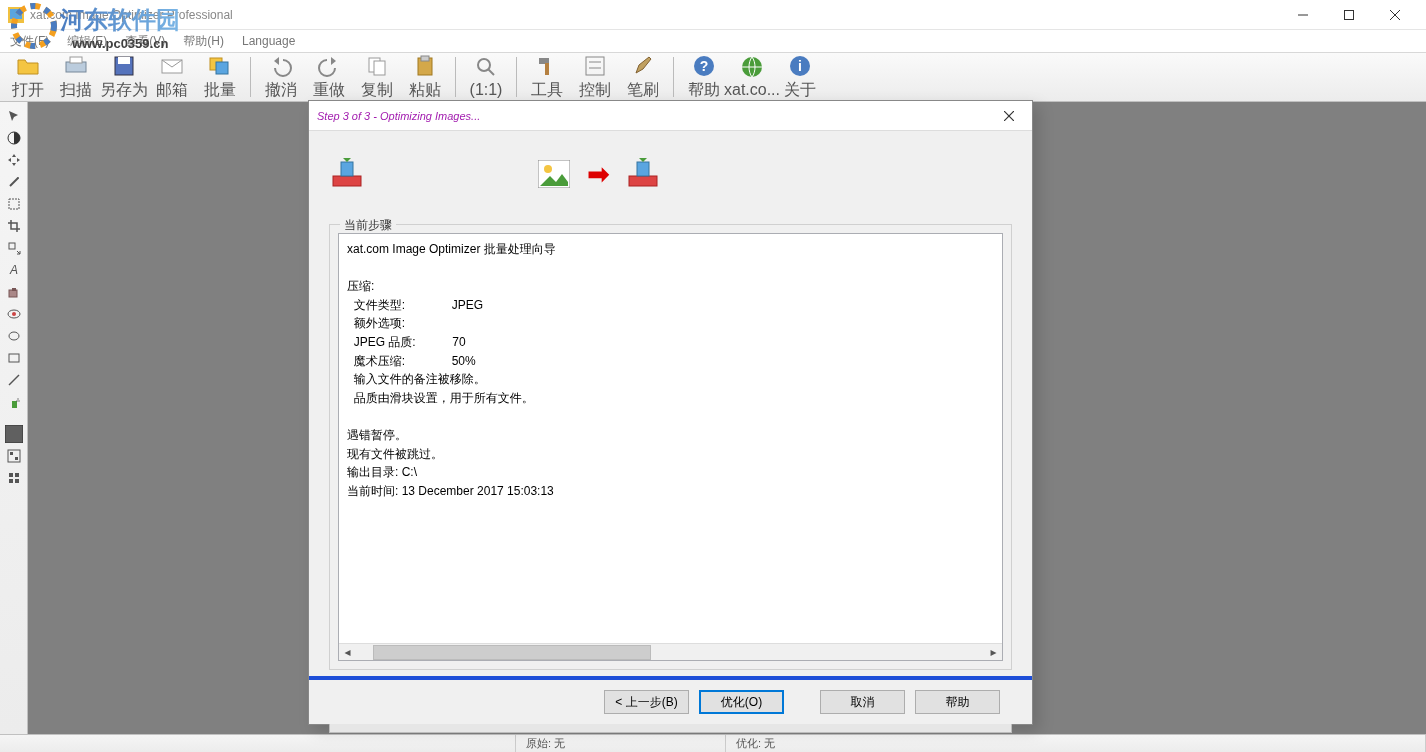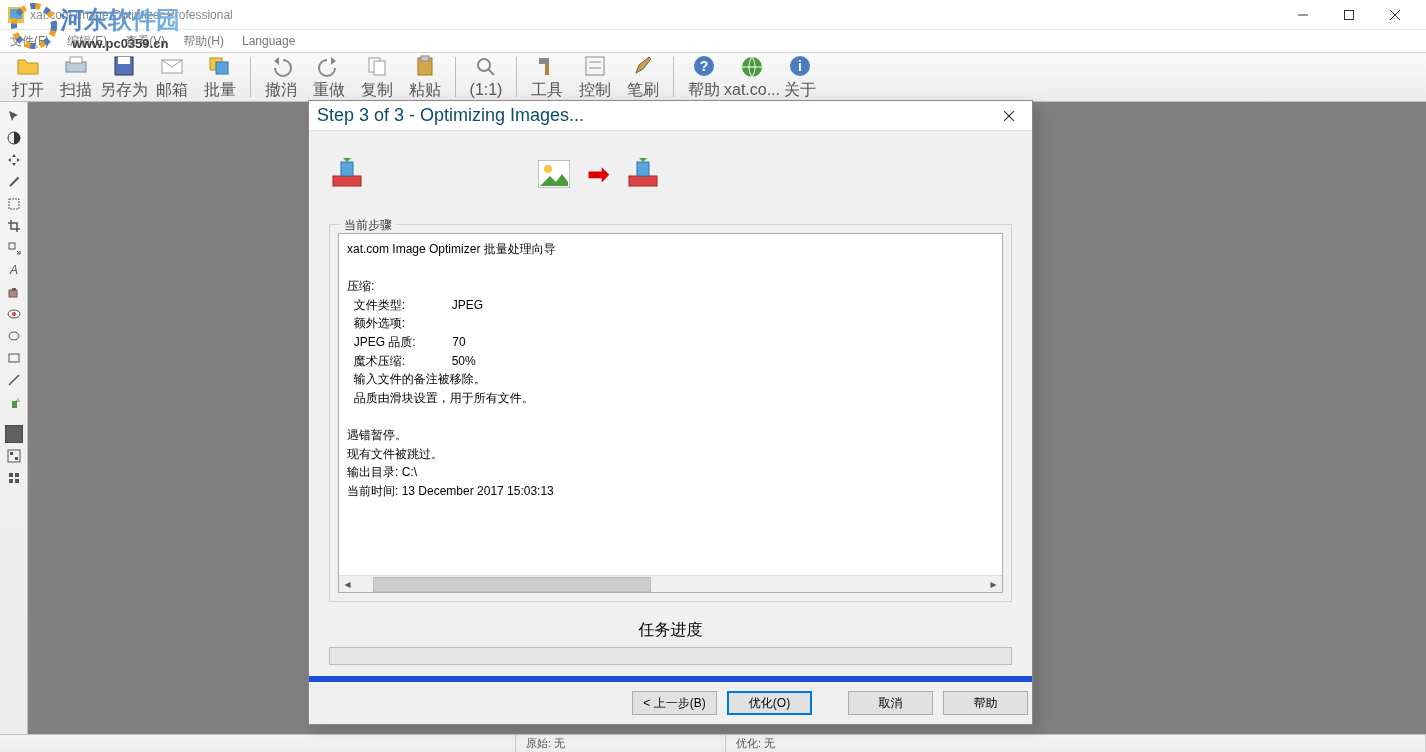--- a/index.html
+++ b/index.html
@@ -26,45 +26,45 @@
 .lt-btn { width: 22px; height: 20px; display: flex; align-items: center; justify-content: center; color: #555; }
 .canvas { flex: 1; background: #808080; position: relative; }
 
 .statusbar { height: 18px; background: linear-gradient(#f5f5f5,#ececec); border-top: 1px solid #c0c0c0; display: flex; align-items: center; font-size: 11px; color: #555; padding-left: 31px; }
 .status-cell { border-right: 1px solid #ccc; padding: 0 10px; height: 100%; display: flex; align-items: center; }
 .status-cell.wide { flex: 1; }
 
 
 .dialog { position: absolute; left: 308px; top: 100px; width: 725px; height: 625px; background: #f0f0f0; border: 1px solid #888; box-shadow: 6px 6px 15px rgba(0,0,0,0.15); }
 .dlg-title { height: 30px; background: #fff; display: flex; align-items: center; padding: 0 8px; border-bottom: 1px solid #ddd; }
-.dlg-title-text { flex: 1; font-size: 18px; color: #0c4a6e; }
+.dlg-title-text { flex: 1; font-size: 11px; color: #a21caf; font-style: italic; }
 .dlg-close { width: 30px; height: 28px; display: flex; align-items: center; justify-content: center; font-size: 13px; color: #333; }
 
 .dlg-body { padding: 18px 20px; }
 .dlg-icons { display: flex; align-items: center; height: 50px; margin-bottom: 4px; }
 .dlg-icons .left-icon { width: 38px; }
 .dlg-icons .spacer { flex: 1; }
 .dlg-icons .center { display: flex; align-items: center; gap: 18px; }
 .arrow-right { color: #d00; font-size: 26px; font-weight: bold; letter-spacing: -2px; }
 
 .copy-btn { position: absolute; right: 20px; top: 72px; width: 170px; height: 28px; background: #e1e1e1; border: 1px solid #adadad; font-size: 12px; display: flex; align-items: center; justify-content: center; }
 
 .fieldset { border: 1px solid #d0d0d0; margin-top: 25px; padding: 8px; position: relative; }
 .fieldset-label { position: absolute; top: -8px; left: 10px; background: #f0f0f0; padding: 0 4px; font-size: 12px; color: #333; }
-.textarea-box { background: #fff; border: 1px solid #abadb3; height: 360px; padding: 6px 8px; font-size: 12px; overflow: auto; position: relative; }
+.textarea-box { background: #fff; border: 1px solid #abadb3; height: 428px; padding: 6px 8px; font-size: 12px; overflow: auto; position: relative; }
 .textarea-content { line-height: 1.55; white-space: pre-wrap; }
 .scrollbar-h { position: absolute; bottom: 0; left: 0; right: 0; height: 17px; background: #f0f0f0; border-top: 1px solid #ddd; display: flex; align-items: center; }
 .scrollbar-thumb { margin-left: 17px; width: 42%; height: 15px; background: #cdcdcd; border: 1px solid #bbb; }
 .scroll-arrow { width: 17px; height: 17px; display: flex; align-items: center; justify-content: center; color: #555; }
 
 .progress-section { margin-top: 18px; }
 .progress-label { text-align: center; font-size: 16px; margin-bottom: 6px; }
 .progress-bar { height: 18px; background: #e6e6e6; border: 1px solid #bcbcbc; }
 
-.dlg-footer { position: absolute; bottom: 0; left: 0; right: 0; height: 48px; border-top: 6px solid #1d4ed8; display: flex; align-items: center; justify-content: flex-end; padding: 0 4px; gap: 10px; background: #f0f0f0; }
+.dlg-footer { position: absolute; bottom: 0; left: 0; right: 0; height: 48px; border-top: 4px solid #1d4ed8; display: flex; align-items: center; justify-content: flex-end; padding: 0 32px; gap: 10px; background: #f0f0f0; }
 .dlg-btn { min-width: 85px; height: 24px; border: 1px solid #adadad; background: #e1e1e1; font-size: 12px; display: flex; align-items: center; justify-content: center; padding: 0 10px; }
 .dlg-btn.primary { border: 2px solid #0078d7; }
 
 
 .watermark { position: absolute; left: 10px; top: 2px; width: 200px; height: 60px; pointer-events: none; }
 .wm-logo { width: 48px; height: 48px; position: absolute; left: 0; top: 0; }
 .wm-text { position: absolute; left: 50px; top: 2px; font-size: 24px; font-weight: bold; background: linear-gradient(90deg, #4a7cc0, #7ab5e5); -webkit-background-clip: text; -webkit-text-fill-color: transparent; }
 .wm-url { position: absolute; left: 62px; top: 34px; font-size: 13px; color: #404040; font-weight: bold; }
 
 svg { display: block; }

